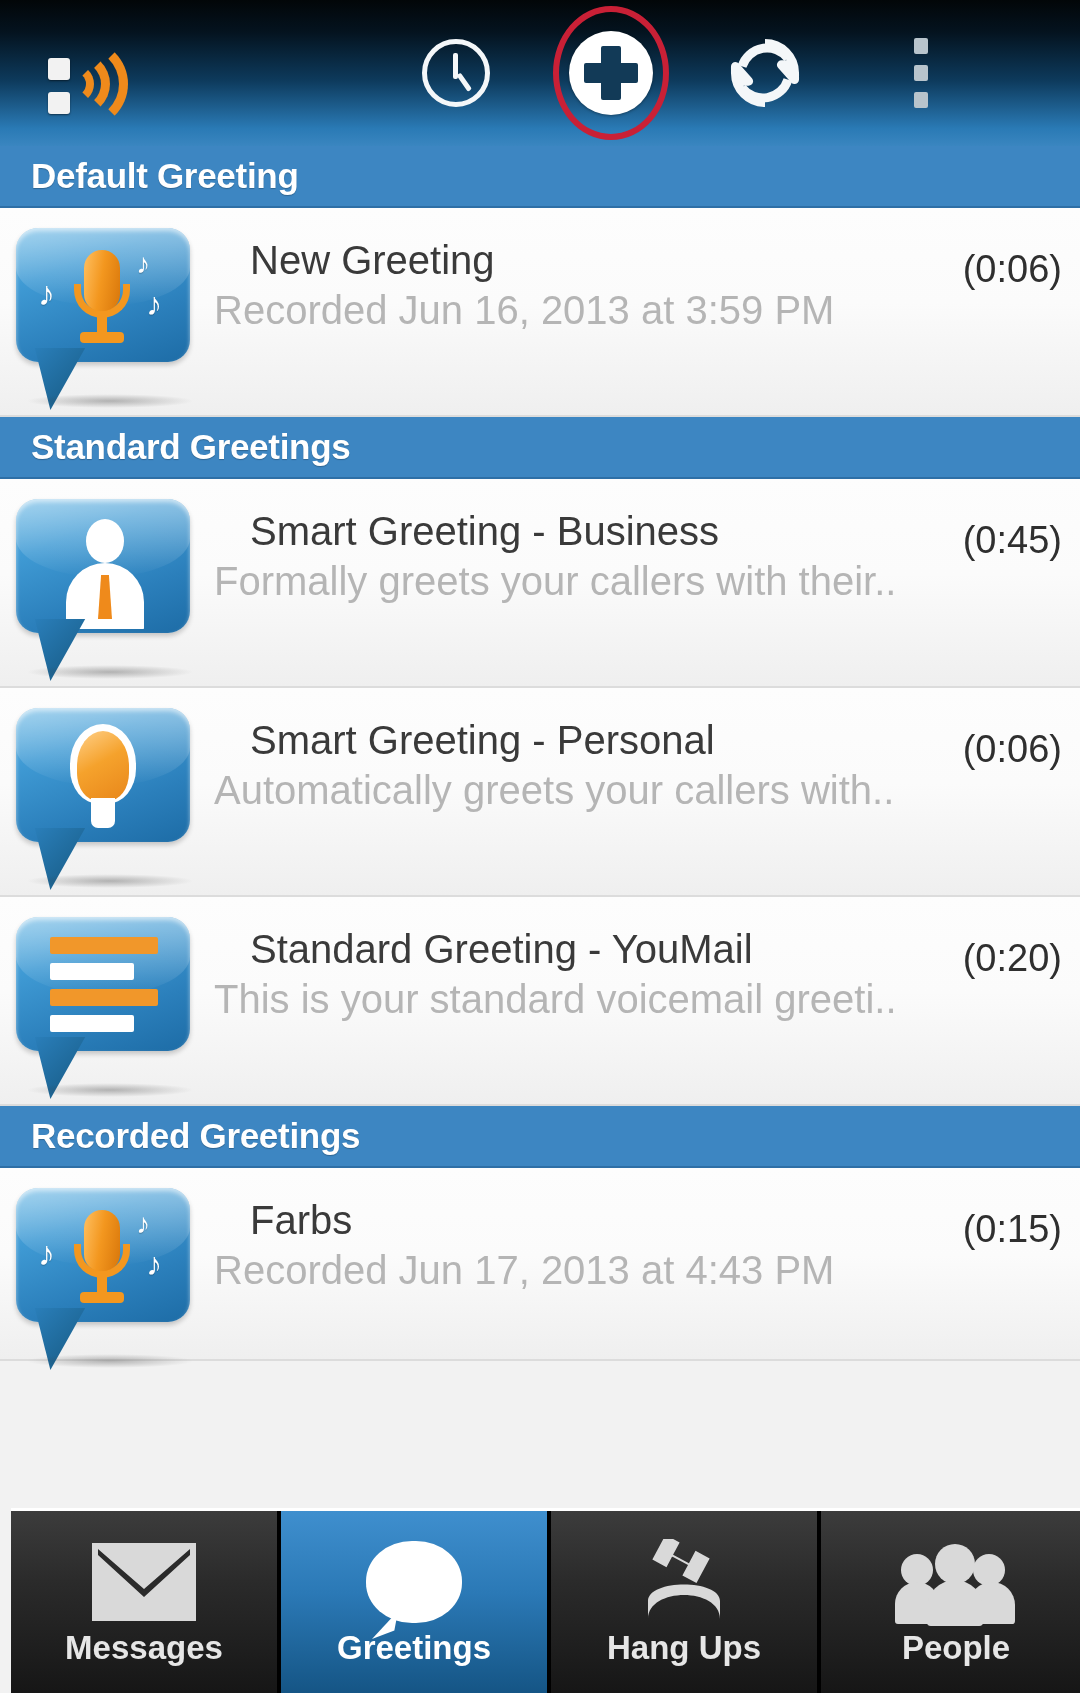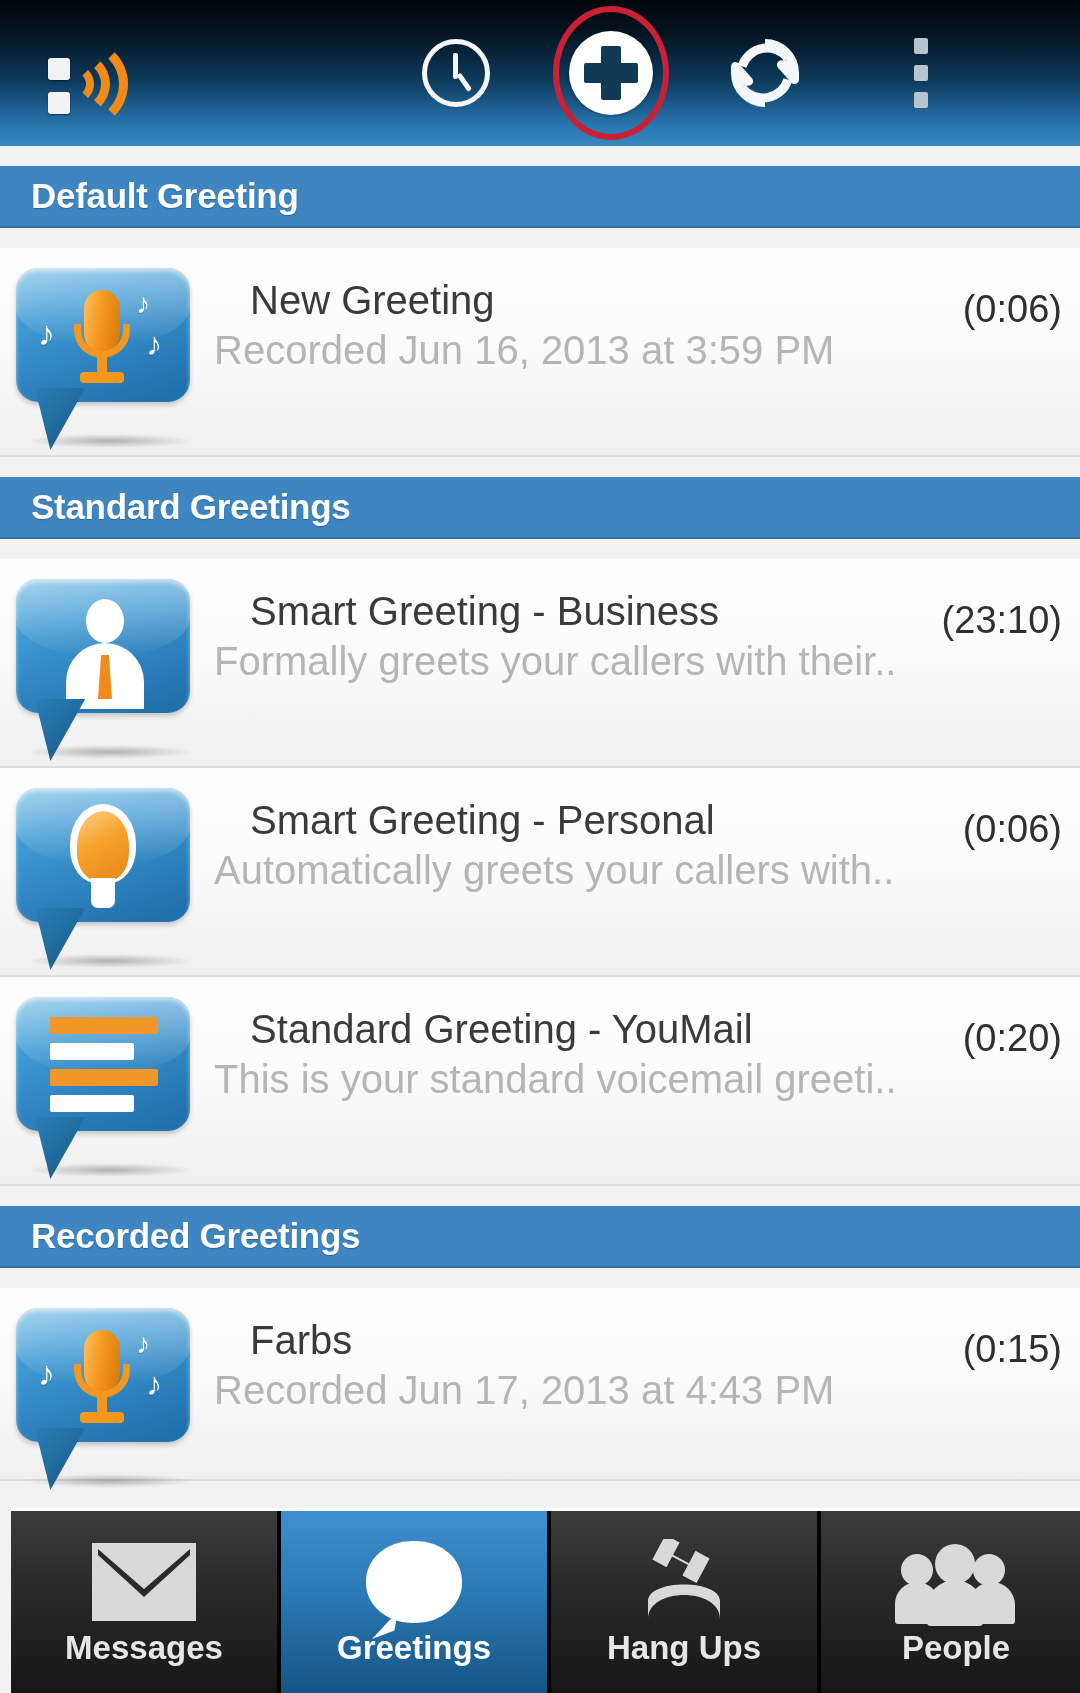--- a/index.html
+++ b/index.html
@@ -2,21 +2,21 @@
 <html><head>
 <meta charset="utf-8">
 <style>
   * { margin:0; padding:0; box-sizing:border-box; }
   html, body {
     width:1080px; height:1693px;
     background:#000;
     font-family:"Liberation Sans", sans-serif;
     overflow:hidden;
   }
-  .phone { position:relative; width:1080px; height:1693px; background:#f2f2f2; display:flex; flex-direction:column;gap:20px; }
+  .phone { position:relative; width:1080px; height:1693px; background:#f2f2f2; display:flex; flex-direction:column; }
 
   
   .actionbar {
     position:relative;
     height:146px;
     flex:0 0 146px;
     background:linear-gradient(180deg,#020608 0%,#04131f 22%,#0d3a5c 55%,#2a7ab5 88%,#3a86c0 100%);
     display:flex; align-items:center;
   }
   .logo { position:absolute; left:46px; top:36px; width:112px; height:84px; }
@@ -262,21 +262,21 @@
               <div class="tie"></div>
             </div>
         </div>
         <div class="tail"></div>
           <div class="shadow"></div>
       </div>
       <div class="rowtext">
         <div class="title">Smart Greeting - Business</div>
         <div class="subtitle">Formally greets your callers with their..</div>
       </div>
-      <div class="dur">(23:10)</div>
+      <div class="dur">(0:45)</div>
     </div>
 
     <div class="row">
       <div class="thumb">
         <div class="bubble">
           <div class="gloss"></div>
           <div class="bulb">
               <div class="glass"></div>
               <div class="inner"></div>
               <div class="neck"></div>

